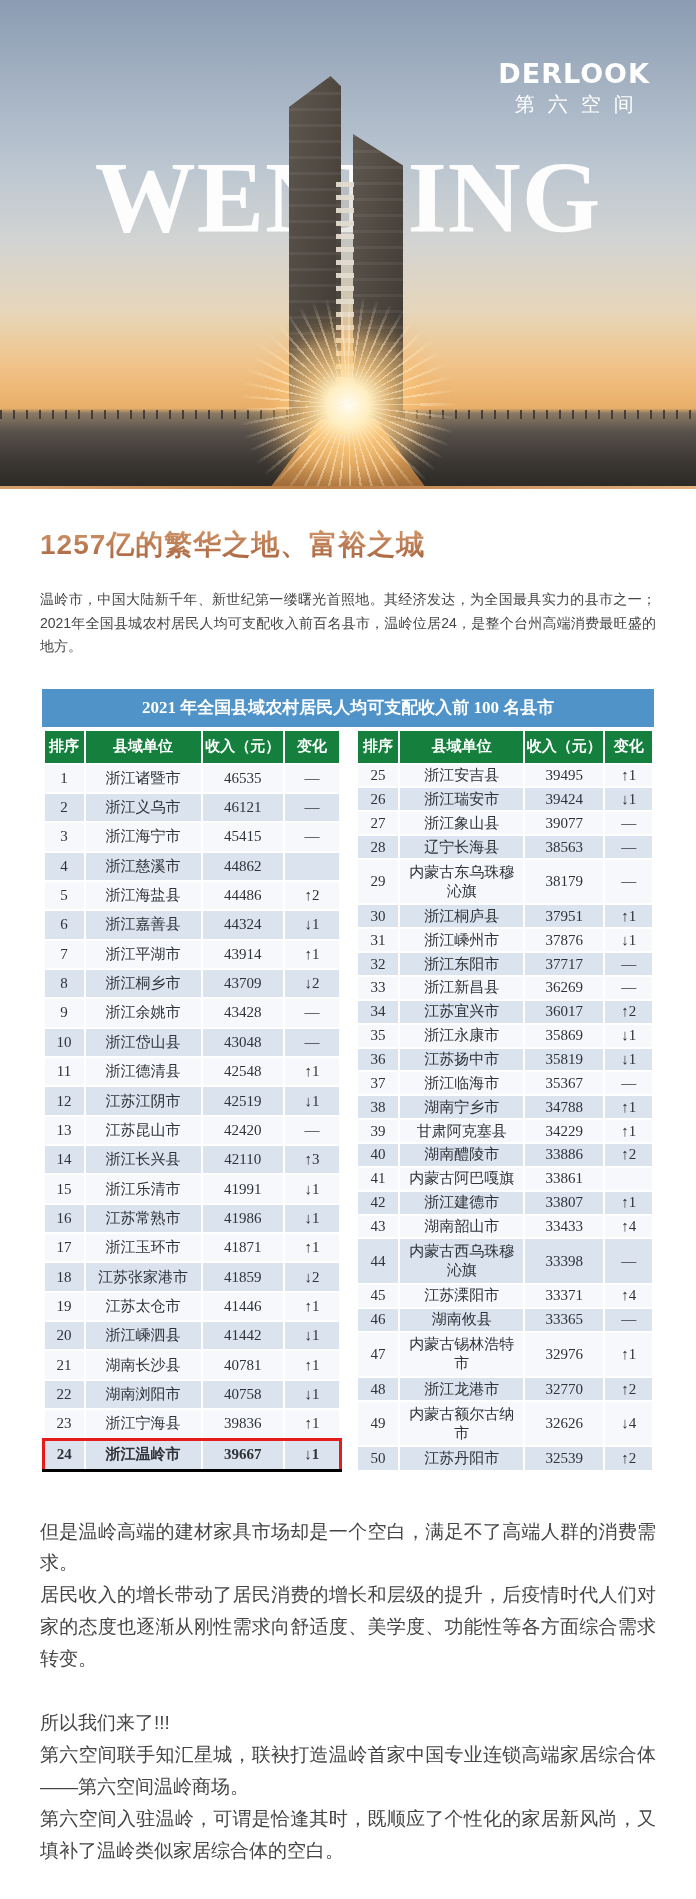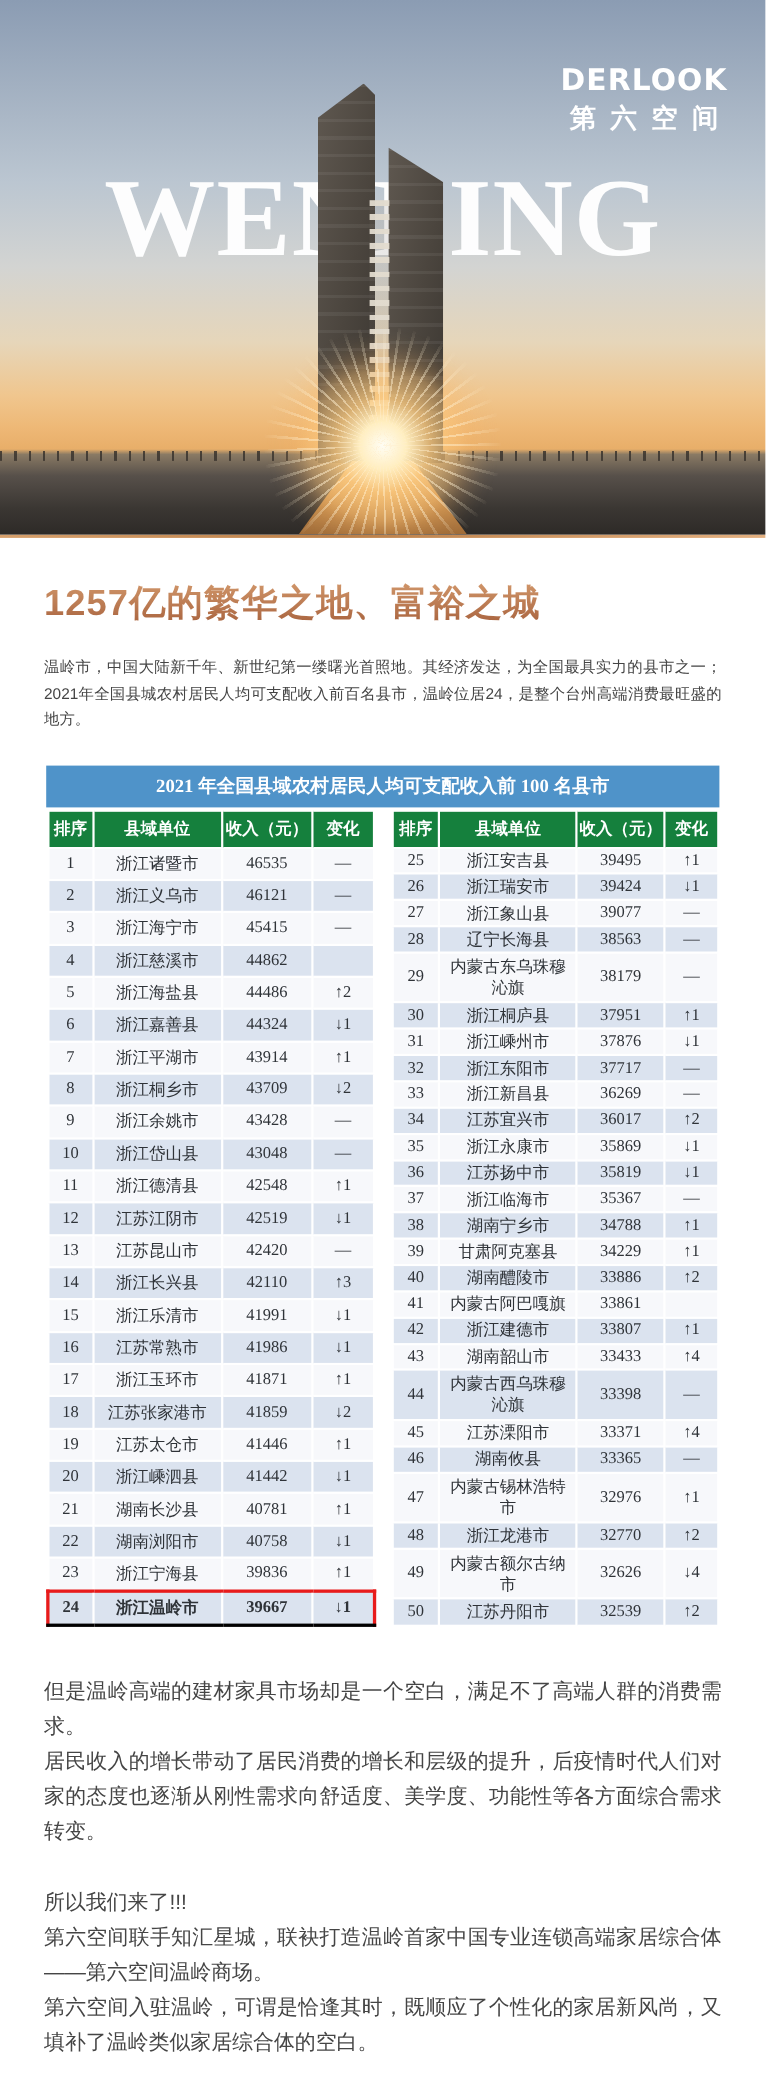--- a/index.html
+++ b/index.html
@@ -27,32 +27,32 @@
     background:
       repeating-conic-gradient(from 0deg,rgba(255,238,205,0.5) 0deg 1.6deg,rgba(255,238,205,0) 1.6deg 7.4deg),
       radial-gradient(circle at 50% 50%,#fffdf4 0%,#ffeec0 14%,rgba(255,205,130,0.8) 28%,rgba(250,185,105,0.3) 52%,rgba(250,185,105,0) 70%);
     -webkit-mask:radial-gradient(circle,#000 0%,#000 45%,transparent 72%);
     mask:radial-gradient(circle,#000 0%,#000 45%,transparent 72%);}
   .fence{position:absolute;z-index:4;left:0;top:410px;width:100%;height:9px;
     background:repeating-linear-gradient(90deg,rgba(58,52,46,0.85) 0 2px,rgba(58,52,46,0) 2px 13px);}
   .walk-glow{position:absolute;z-index:4;left:0;top:419px;width:100%;height:67px;
     clip-path:polygon(46% 0,54% 0,61% 100%,39% 100%);
     background:linear-gradient(180deg,#f5c381 0%,#d99a52 45%,#a9713a 100%);opacity:.92;}
-  .brand{position:absolute;z-index:6;right:30px;top:60px;text-align:center;color:#ffffff;
+  .brand{position:absolute;z-index:6;right:46px;top:60px;text-align:center;color:#ffffff;
     font-family:"DejaVu Sans","Liberation Sans",sans-serif;}
   .brand-en{font-size:27px;font-weight:800;letter-spacing:1px;line-height:1.05;}
-  .brand-cn{font-size:24px;font-weight:700;letter-spacing:13px;margin-top:3px;text-indent:13px;}
+  .brand-cn{font-size:20px;font-weight:400;letter-spacing:13px;margin-top:3px;text-indent:13px;}
   .hero-edge{width:696px;height:3px;
     background:linear-gradient(90deg,#d9a univers,#c08048);
     background:linear-gradient(90deg,#dba express 0,#c08048 50%);
     background:linear-gradient(90deg,#d6a06c 0%,#bc7f47 45%,#e3b080 100%);}
 
   
   .content{padding:0 40px;}
-  .headline{margin:37px 0 0 0;font-size:33px;font-weight:800;letter-spacing:1px;
+  .headline{margin:37px 0 0 0;font-size:28px;font-weight:800;letter-spacing:1px;
     color:#bc7c52;
     background:linear-gradient(180deg,#cf9468 10%,#aa6540 90%);
     -webkit-background-clip:text;background-clip:text;-webkit-text-fill-color:transparent;}
   .intro{margin:24px 0 0 0;font-size:14px;line-height:1.68;color:#454545;text-align:justify;}
   .body-paragraphs{margin-top:44px;}
   .body-paragraphs p{margin:0;font-size:19px;line-height:1.68;color:#454545;text-align:justify;}
   .body-paragraphs .spacer{height:32px;}
 
   
   .rank-wrap{margin:30px 42px 0 42px;width:612px;

